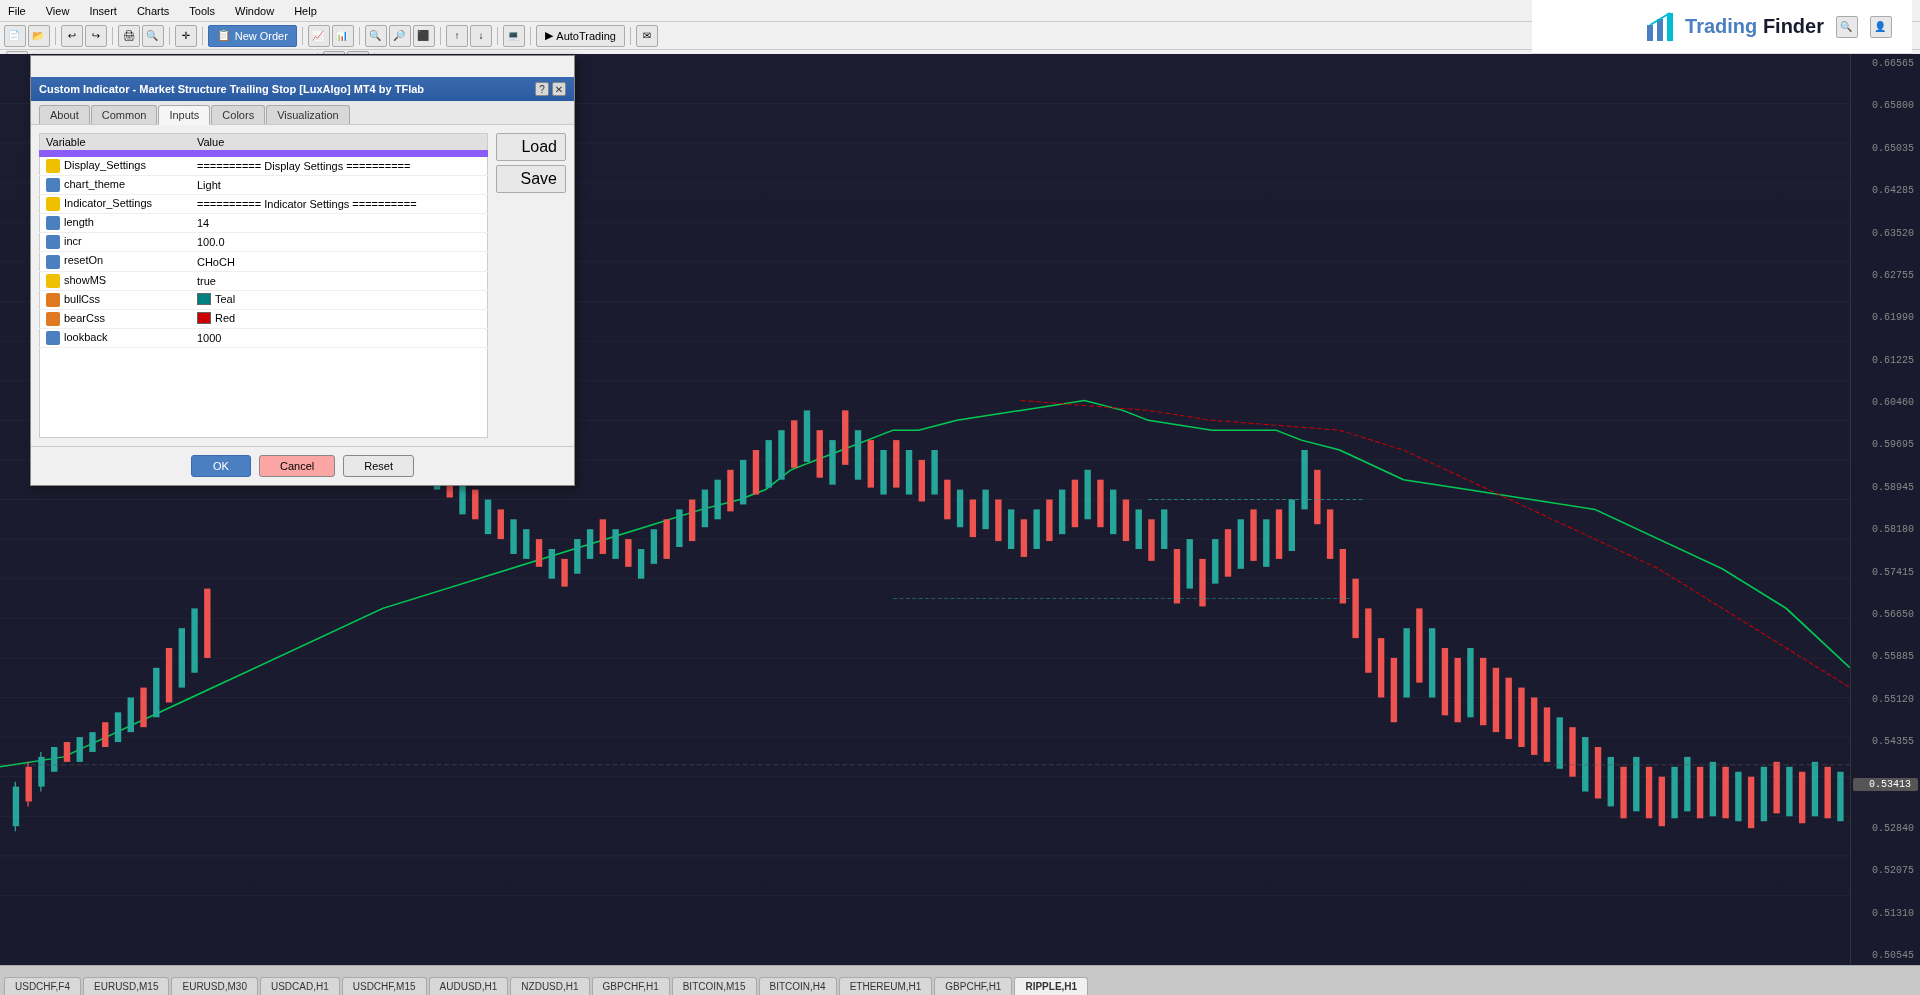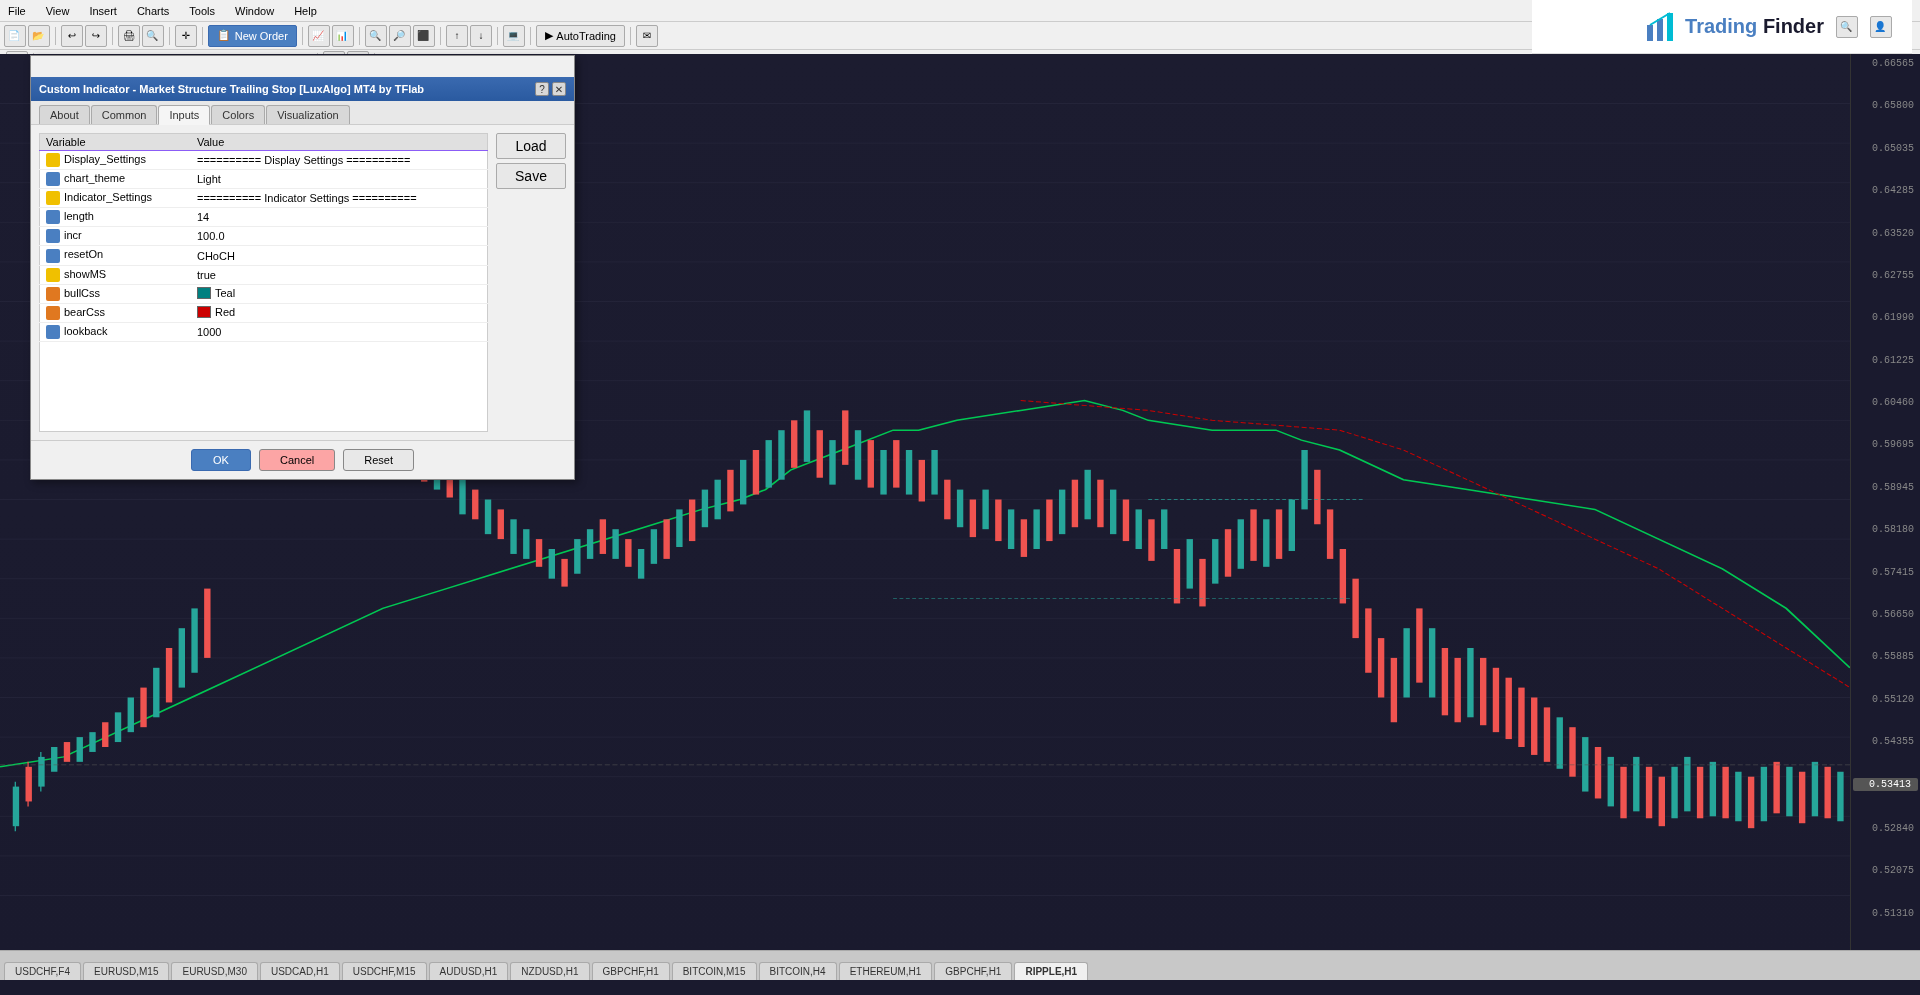--- a/index.html
+++ b/index.html
@@ -166,21 +166,21 @@
       position: absolute;
       left: 0;
       top: 0;
       right: 70px;
       bottom: 20px;
     }
 
     
     .bottom-tabs {
       position: absolute;
-      bottom: 15px;
+      bottom: 0;
       left: 0;
       right: 0;
       height: 30px;
       background: #c8c8c8;
       display: flex;
       align-items: flex-end;
       padding: 0 4px;
       border-top: 1px solid #aaa;
     }
     .tab-item {
@@ -277,21 +277,21 @@
       width: 100%;
       border-collapse: collapse;
       background: white;
       border: 1px solid #ccc;
     }
     .var-table th {
       background: #e0e0e0;
       padding: 2px 6px;
       text-align: left;
       font-weight: normal;
-      border-bottom: 1px solid #8b5cf6;
+      border-bottom: 7px solid #8b5cf6;
       font-size: 11px;
     }
     .var-table td {
       padding: 2px 6px;
       border-bottom: 1px solid #eee;
       font-size: 11px;
       height: 18px;
     }
 
     .row-icon {
@@ -331,26 +331,26 @@
     .side-btn-area {
       display: flex;
       flex-direction: column;
       gap: 4px;
       padding-top: 0;
       width: 70px;
     }
 
     .side-btn {
       padding: 4px 8px;
-      font-size: 14px;
+      font-size: 16px;
       background: #e8e8e8;
       border: 1px solid #aaa;
       border-radius: 2px;
       cursor: pointer;
-      text-align: center;
+      text-align: right;
       width: 70px;
     }
 
     .dialog-footer {
       display: flex;
       justify-content: center;
       gap: 8px;
       padding: 8px;
       border-top: 1px solid #ccc;
     }

